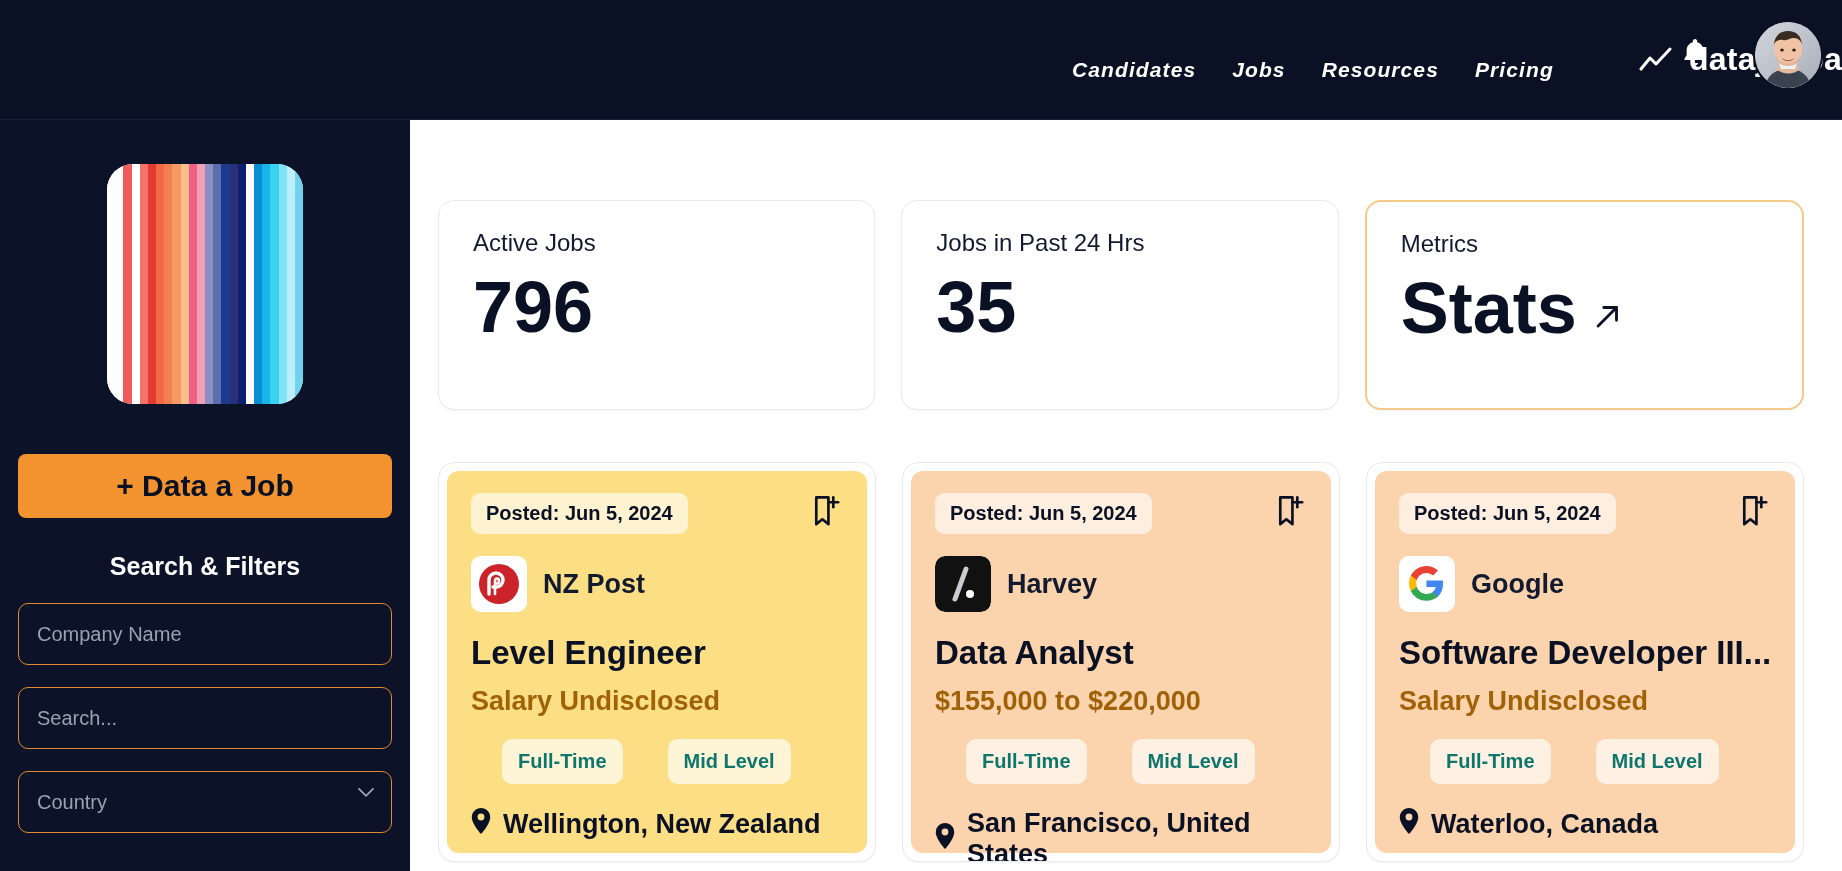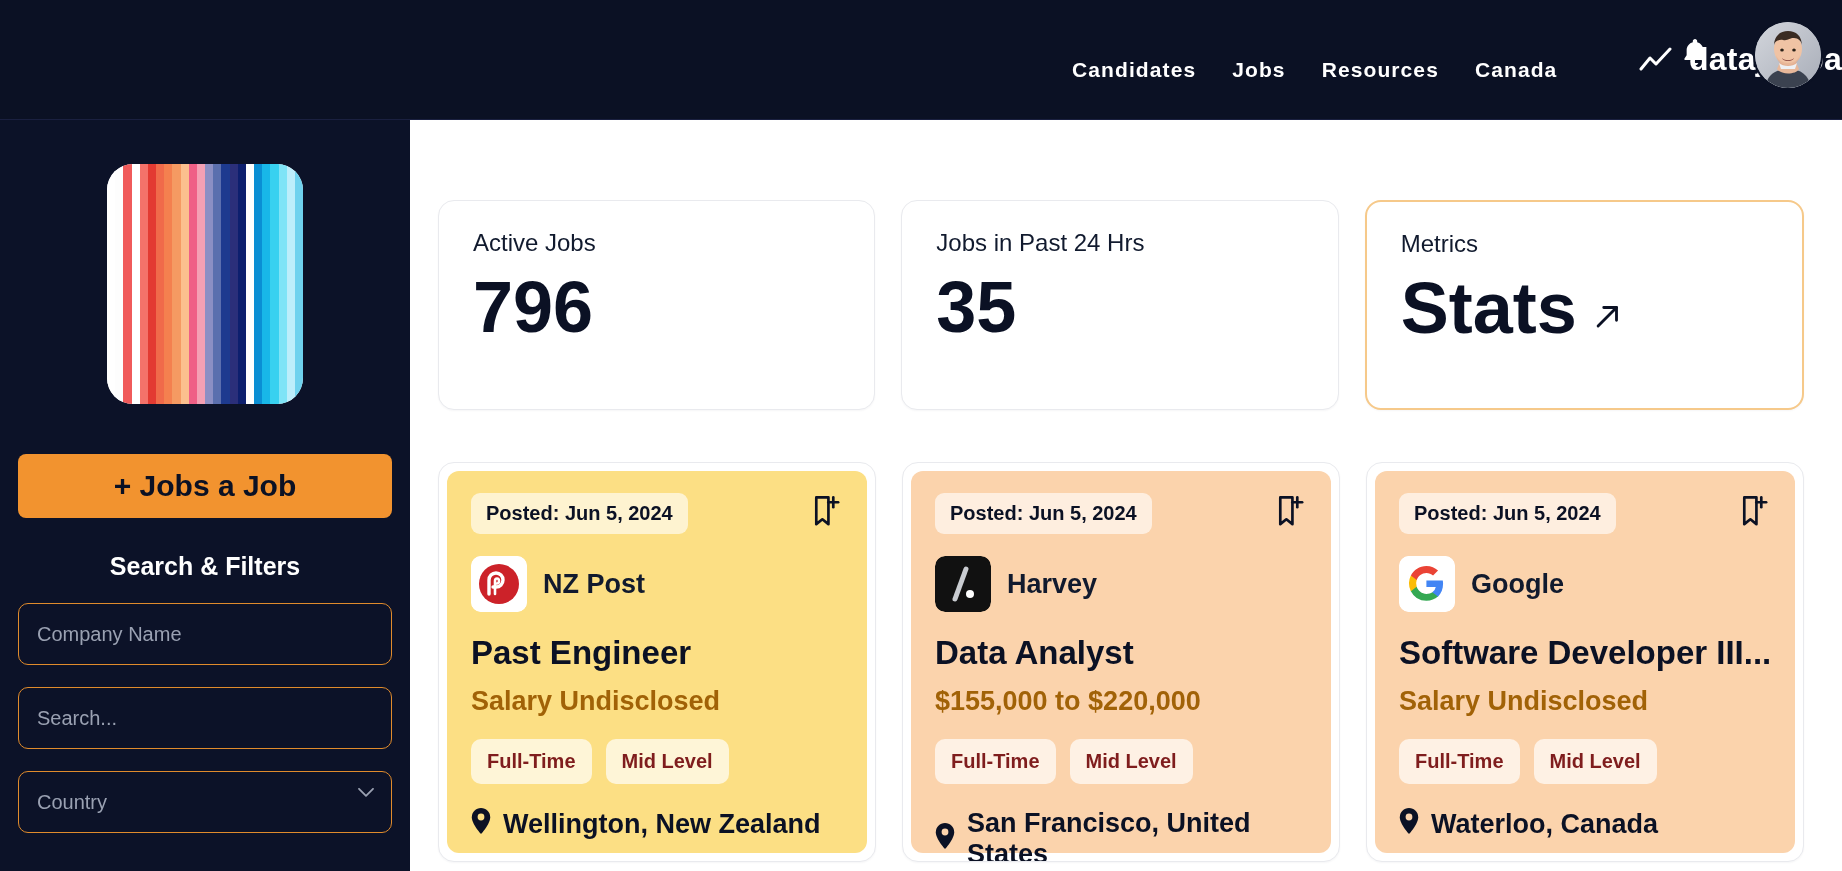--- a/index.html
+++ b/index.html
@@ -24,21 +24,21 @@
     display: flex; align-items: center; gap: 16px;
     margin-left: 32px;
   }
   .brand-icon { width: 34px; height: 30px; display:block; }
   .brand-name {
     color: #ffffff; font-size: 32px; font-weight: 700;
     letter-spacing: .2px;
   }
   .nav {
     position: absolute; left: 1072px; top: 0; height: 140px;
-    display: flex; align-items: center; gap: 36px;
+    display: flex; align-items: center; gap: 36px; font-style: italic;
   }
   .nav-item {
     color: #ffffff; font-size: 21px; font-weight: 700;
     letter-spacing: 1.1px; cursor: pointer; white-space: nowrap;
   }
   .bell-wrap {
     position: absolute; left: 1678px; top: 36px;
     width: 34px; height: 34px; cursor: pointer;
   }
   .avatar {
@@ -150,21 +150,21 @@
   .job-title {
     margin-top: 22px; font-size: 33px; font-weight: 700;
     color: #0b1124; white-space: nowrap; overflow: hidden;
   }
   .job-salary {
     margin-top: 14px; font-size: 27px; font-weight: 600; color: #a16207;
   }
   .tag-row { display:flex; gap: 14px; margin-top: 22px; }
   .tag {
     background: rgba(255,255,255,.68); border-radius: 10px;
-    padding: 11px 16px; font-size: 20px; font-weight: 600; color: #7f1d1d;
+    padding: 11px 16px; font-size: 20px; font-weight: 600; color: #0f766e; margin-left: 31px;
   }
   .loc-row {
     display: flex; align-items: center; gap: 12px; margin-top: 24px;
     font-size: 27px; font-weight: 600; color: #0b1124;
   }
 </style>
 </head>
 <body>
 
 <div class="app">
@@ -176,21 +176,21 @@
           <polyline points="2,24 11,13 17,19 31,4" stroke="#ffffff" stroke-width="3" stroke-linecap="round" stroke-linejoin="round"></polyline>
         </svg>
       </span>
       <span class="brand-name">datajobba</span>
     </div>
 
     <nav class="nav">
       <span class="nav-item">Candidates</span>
       <span class="nav-item">Jobs</span>
       <span class="nav-item">Resources</span>
-      <span class="nav-item">Canada</span>
+      <span class="nav-item">Pricing</span>
     </nav>
 
     <div class="bell-wrap">
       <svg width="34" height="34" viewBox="0 0 24 24" fill="#ffffff">
         <path d="M12 2.2c-.85 0-1.55.7-1.55 1.55v.6C7.9 5 6.1 7.3 6.1 10v3.6l-1.5 2.2c-.35.5 0 1.2.62 1.2h13.56c.62 0 .97-.7.62-1.2l-1.5-2.2V10c0-2.7-1.8-5-4.35-5.65v-.6c0-.85-.7-1.55-1.55-1.55z"></path>
         <path d="M9.6 19.1a2.55 2.55 0 0 0 4.8 0z"></path>
       </svg>
     </div>
 
     <div class="avatar">
@@ -241,21 +241,21 @@
         <div class="stripe" style="background: rgb(13, 31, 110);"></div>
         <div class="stripe" style="background: rgb(255, 255, 255);"></div>
         <div class="stripe" style="background: rgb(10, 143, 212);"></div>
         <div class="stripe" style="background: rgb(24, 183, 232);"></div>
         <div class="stripe" style="background: rgb(56, 209, 240);"></div>
         <div class="stripe" style="background: rgb(127, 228, 247);"></div>
         <div class="stripe" style="background: rgb(189, 238, 251);"></div>
         <div class="stripe" style="background: rgb(111, 210, 238);"></div>
       </div>
 
-    <button class="post-job-btn">+ Jobs a Job</button>
+    <button class="post-job-btn">+ Data a Job</button>
 
     <div class="filters-title">Search &amp; Filters</div>
 
     <input class="field" type="text" placeholder="Company Name" style="">
 
     <input class="field" type="text" placeholder="Search..." style="">
 
     <div class="select-wrap">
       <select class="field">
         <option>Country</option>
@@ -317,21 +317,21 @@
               <svg width="56" height="56" viewBox="0 0 56 56">
                 <rect width="56" height="56" rx="10" fill="#ffffff"></rect>
                 <circle cx="28" cy="28" r="20" fill="#cc2229"></circle>
                 <path d="M18 38V24c0-4 3-7 7-7s7 3 7 7-3 7-7 7h-3" stroke="#ffffff" stroke-width="3.4" fill="none" stroke-linecap="round"></path>
                 <path d="M24 38V25c0-1.5 1-2.5 2-2.5s2 1 2 2.5-1 2.5-2 2.5" stroke="#ffffff" stroke-width="2.6" fill="none" stroke-linecap="round"></path>
               </svg>
             </span>
             <span class="company-name">NZ Post</span>
           </div>
 
-          <div class="job-title">Past Engineer</div>
+          <div class="job-title">Level Engineer</div>
           <div class="job-salary">Salary Undisclosed</div>
 
           <div class="tag-row">
             <span class="tag">Full-Time</span>
             <span class="tag">Mid Level</span>
           </div>
 
           <div class="loc-row">
             <span>
               <svg width="20" height="26" viewBox="0 0 20 26" fill="#0b1124">

